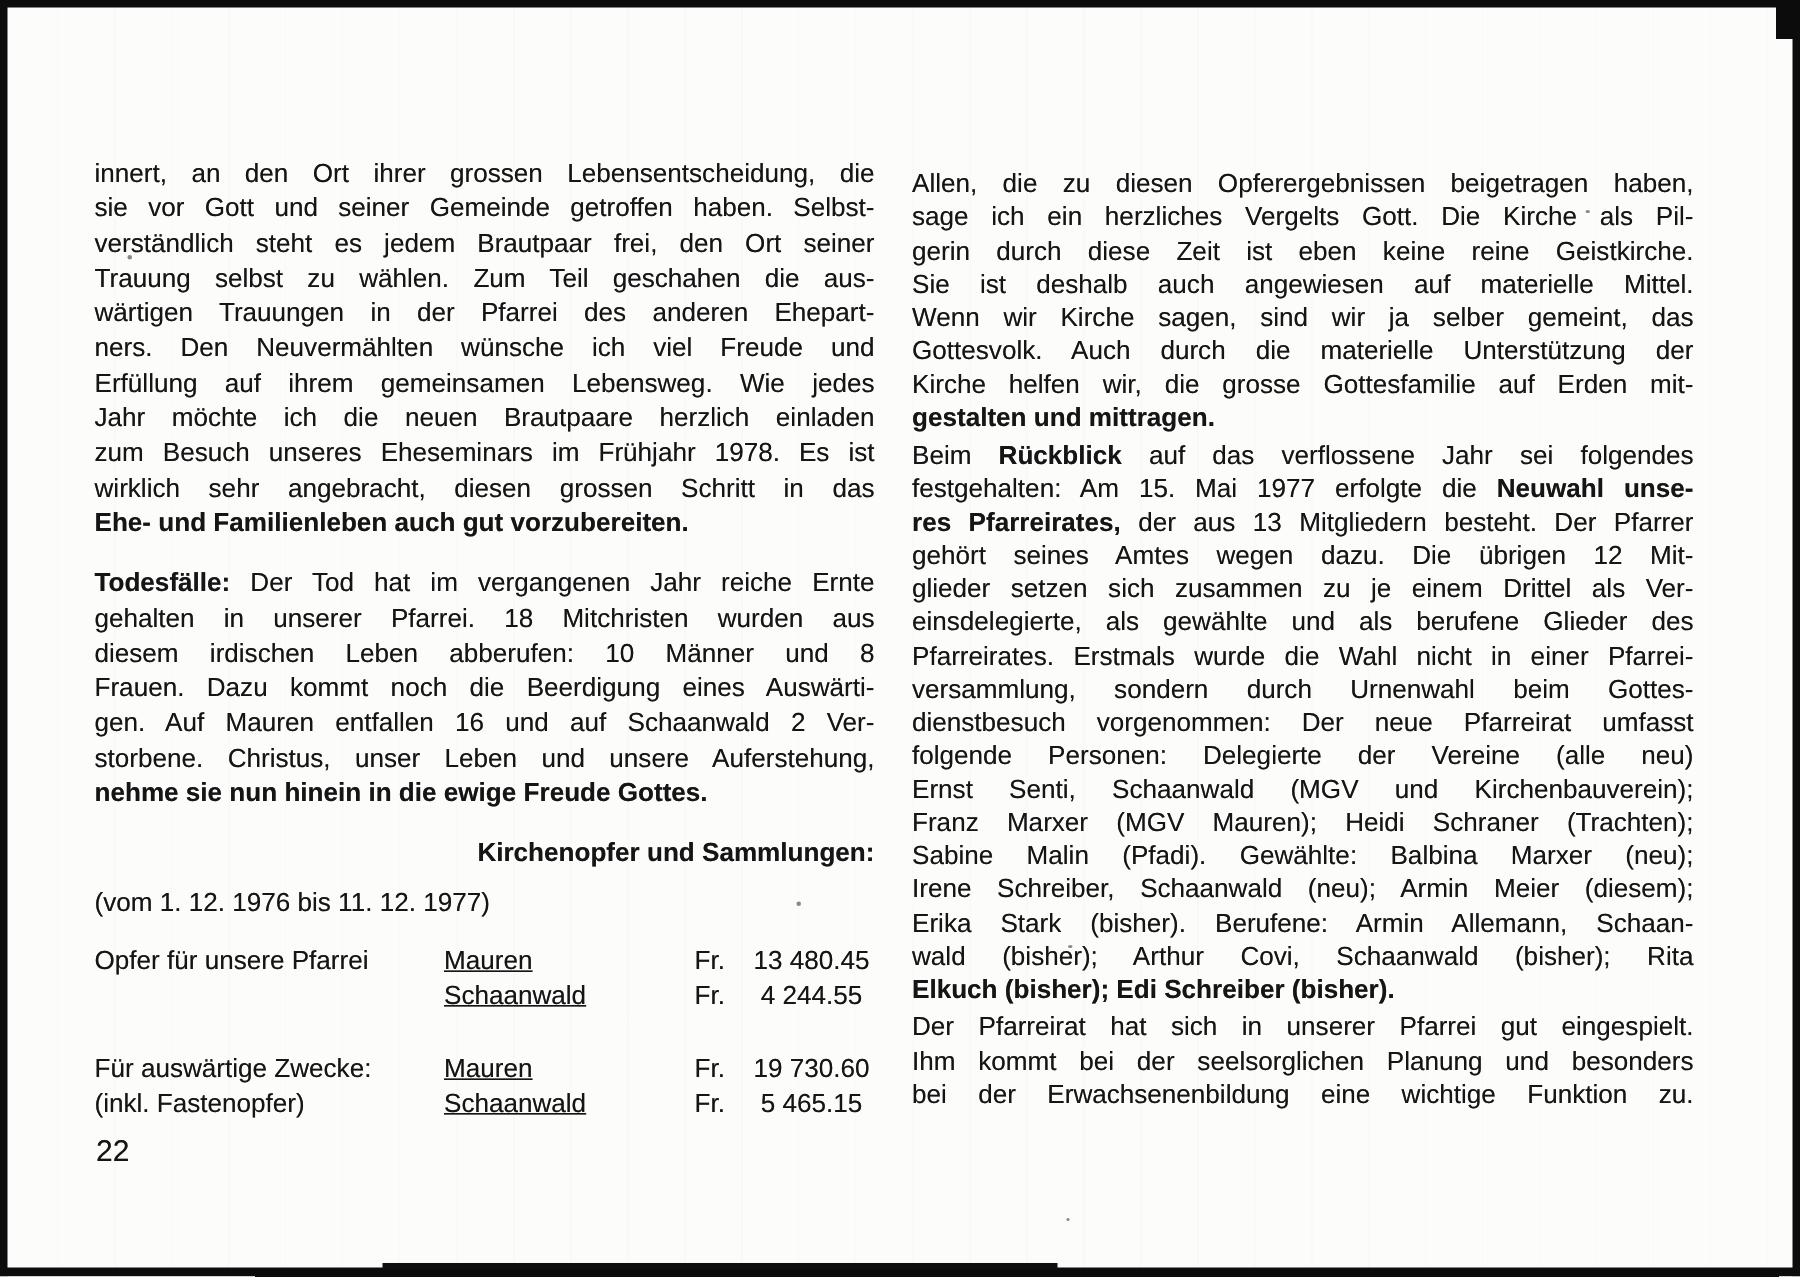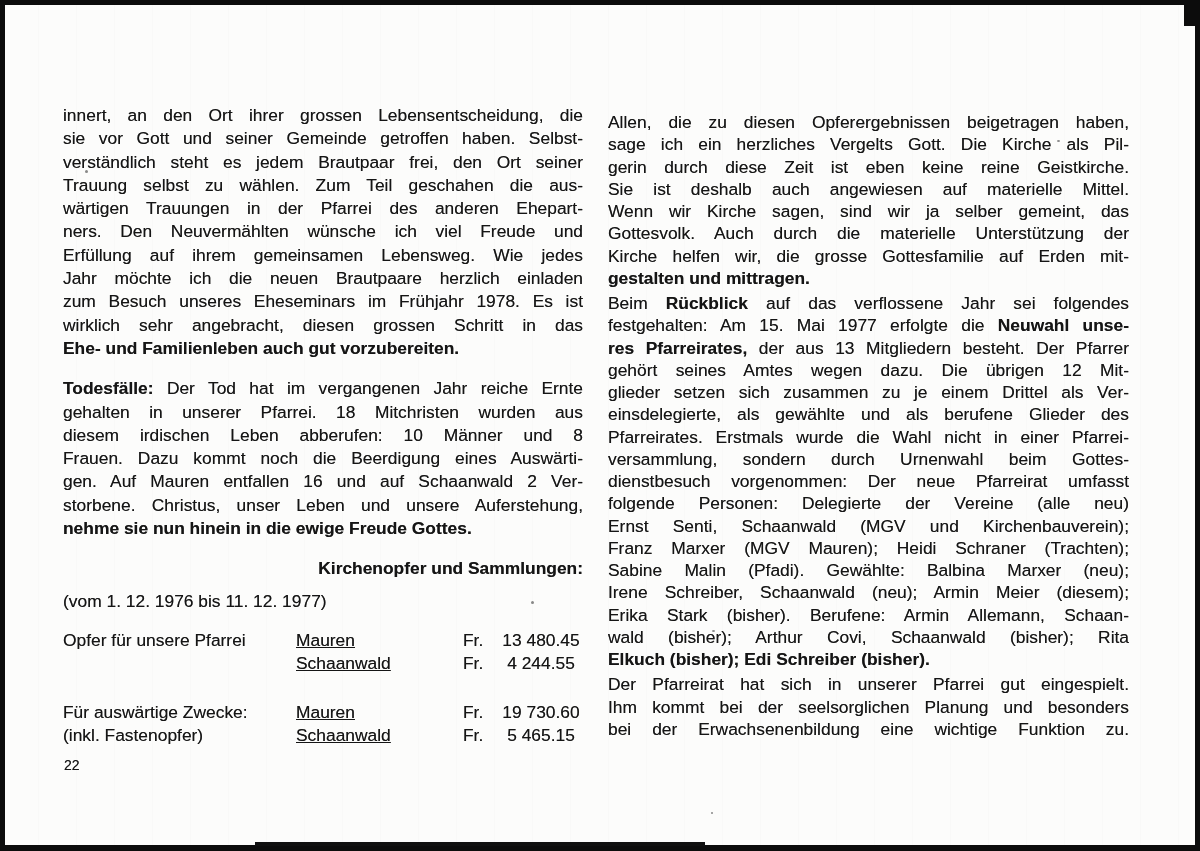--- a/index.html
+++ b/index.html
@@ -37,21 +37,21 @@
   
   .col-right > .block + .block{margin-top:3px;}
   
   .trow{display:flex;}
   .tlabel{width:233px;flex:none;}
   .tplace{flex:1;text-decoration:underline;}
   .tcur{width:36px;flex:none;}
   .tamt{width:84px;flex:none;text-align:center;}
   .tgroup + .tgroup{margin-top:25px;}
   
-  .page-number{position:absolute;left:64px;top:757px;font-size:14px;}
+  .page-number{position:absolute;left:64px;top:757px;font-size:20px;}
   
   .speck{position:absolute;background:#4a4a4a;border-radius:50%;opacity:0.65;}
 </style>
 </head>
 <body>
 
 <div class="page">
   <div class="b-top"></div>
   <div class="b-bottom"></div>
   <div class="b-bottom-notch"></div>

